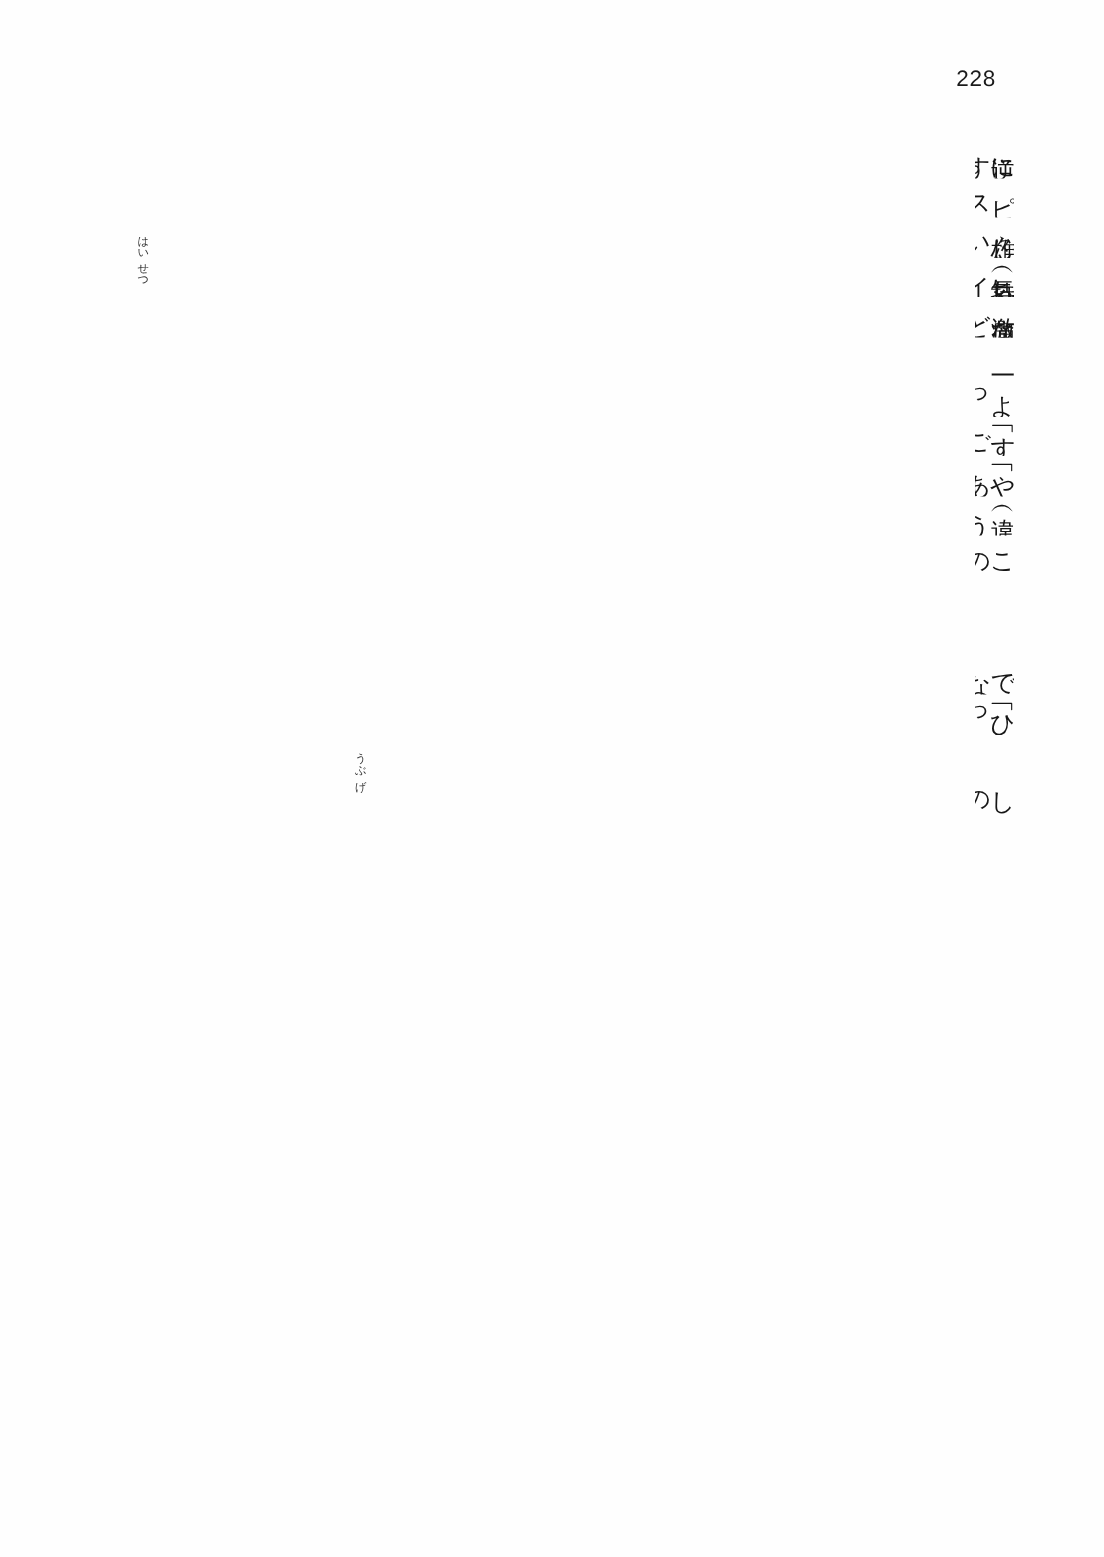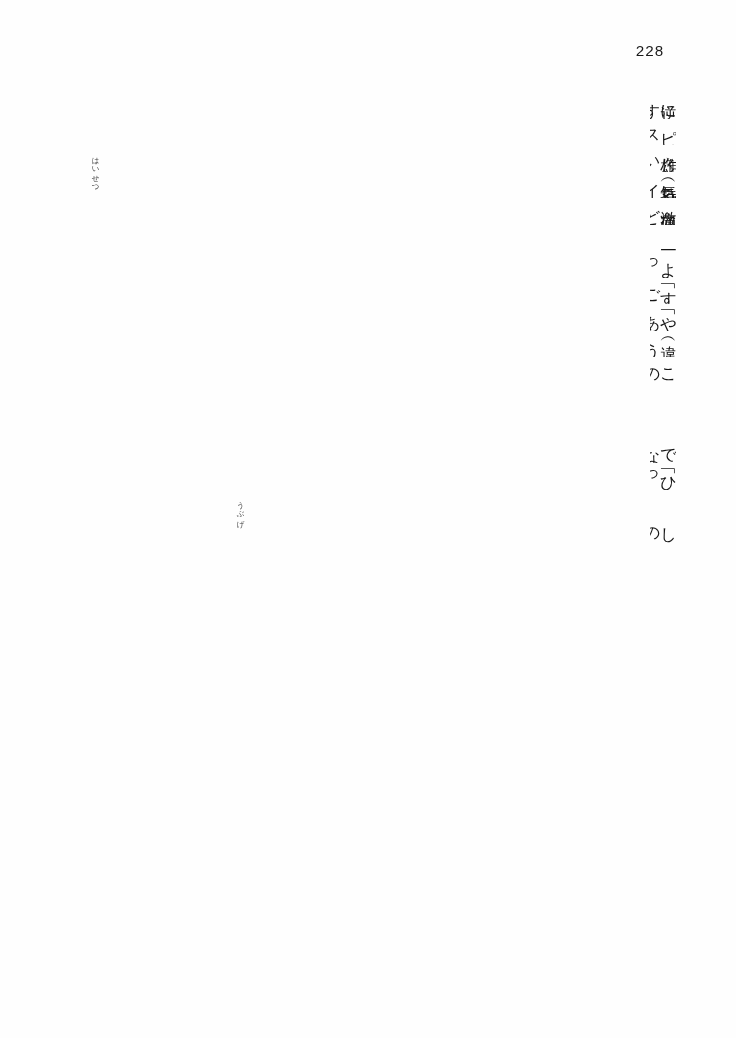--- a/index.html
+++ b/index.html
@@ -23,21 +23,21 @@
     box-sizing: border-box;
   }
 
   .page-number {
     position: absolute;
     top: 44px;
     right: 72px;
     font-size: 15px;
     letter-spacing: 0.5px;
     color: #1a1a1a;
-    font-family: Liberation Mono, monospace;
+    font-family: Liberation Sans, sans-serif;
   }
 
   .text-body {
     position: absolute;
     top: 92px;
     right: 60px;
     left: 96px;
     bottom: 40px;
 
     writing-mode: vertical-rl;

